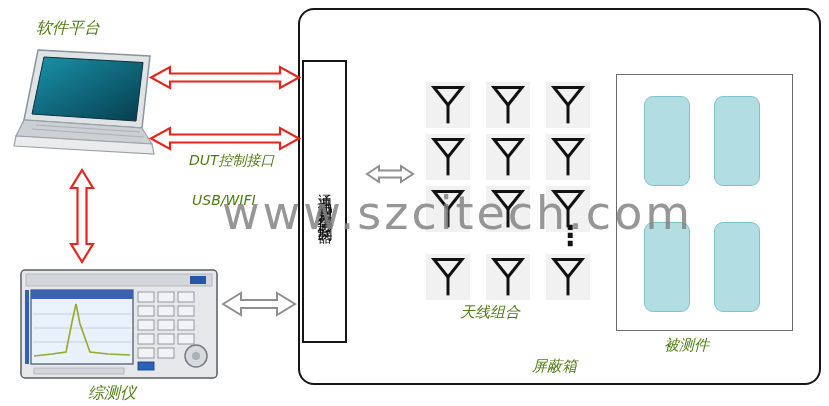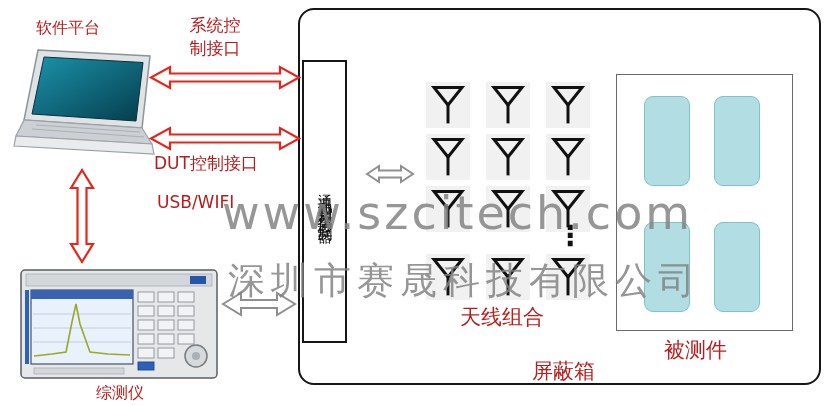--- a/index.html
+++ b/index.html
@@ -1,20 +1,20 @@
 <!DOCTYPE html>
 <html style="--arrow-red: #e8251d; --arrow-gray: #8f8f8f; --box-border: #161616; --teal-fill: #b2dde2; --teal-border: #7ec3cb; --watermark-gray: #848484;"><head>
 <meta charset="utf-8">
 <style>
   * { margin:0; padding:0; box-sizing:border-box; }
   body { background:#ffffff; font-family:"DejaVu Sans","Liberation Sans",sans-serif; }
   #canvas { position:relative; width:829px; height:406px; background:#fff; overflow:hidden; }
 
   .abs { position:absolute; }
-  .lbl { color:#b91c1c; white-space:nowrap; }
+  .lbl { color:#4d7c0f; white-space:nowrap;font-style:italic; }
 
   
   .shield-box { left:298px; top:8px; width:523px; height:377px;
     border:2px solid var(--box-border,#161616); border-radius:16px; background:#fff; z-index:1; }
 
   
   .controller-box { left:302px; top:60px; width:45px; height:283px; background:#fff;
     border:2px solid var(--box-border,#161616); z-index:3;
     display:flex; align-items:center; justify-content:center; }
   .controller-text { writing-mode:vertical-rl; text-orientation:upright;
@@ -33,23 +33,23 @@
     column-gap:24px; row-gap:36px; padding:21px 0 0 27px; }
   .dut-pill { width:46px; height:90px; border-radius:9px;
     background:var(--teal-fill,#b2dde2); border:1.5px solid var(--teal-border,#7ec3cb); }
 
   
   svg.arrow { display:block; overflow:visible; z-index:4; }
   .arrow-red polygon { fill:#ffffff; stroke:var(--arrow-red,#e8251d); stroke-width:2.2; stroke-linejoin:miter; }
   .arrow-gray polygon { fill:#ffffff; stroke:var(--arrow-gray,#8f8f8f); stroke-width:2; stroke-linejoin:miter; }
 
   
-  .t17 { font-size:17px; }
+  .t17 { font-size:14px;margin-left:35px; }
   .t16 { font-size:16px; }
-  .t15 { font-size:21px; }
+  .t15 { font-size:15px; }
   .sys-ctl { left:172px; top:14px; width:86px; text-align:center; line-height:23px; font-size:17px; z-index:4; }
 
   
   .wm { color:var(--watermark-gray,#848484); opacity:.85; pointer-events:none; z-index:50; white-space:nowrap; }
   .wm1 { left:222px; top:186px; font-size:46px; letter-spacing:3px; }
   .wm2 { left:228px; top:256px; font-size:37px; letter-spacing:6px; }
 </style>
 </head>
 <body>
 
@@ -65,24 +65,20 @@
       </linearGradient>
     </defs>
     <polygon points="26,2 138,8 130,80 12,72" fill="#dfe3e5" stroke="#8a9499" stroke-width="1.5"></polygon>
     <polygon points="32,9 131,14.5 124,73 20,66" fill="url(#scr)" stroke="#0c2f3a" stroke-width="1"></polygon>
     <polygon points="12,72 130,80 140,96 4,88" fill="#ccd0d4" stroke="#9aa2a8" stroke-width="1.2"></polygon>
     <line x1="24" y1="77" x2="128" y2="84" stroke="#aab1b6" stroke-width="1"></line>
     <line x1="20" y1="81" x2="132" y2="89" stroke="#aab1b6" stroke-width="1"></line>
     <polygon points="4,88 140,96 142,106 2,98" fill="#e9ebed" stroke="#9aa2a8" stroke-width="1.2"></polygon>
   </svg>
 
-  <div class="abs lbl sys-ctl">
-    <div>系统控</div>
-    <div>制接口</div>
-  </div>
 
   <svg class="abs arrow arrow-red" style="left:150px;top:66px;" width="150" height="23" viewBox="0 0 150 23">
     <polygon points="1,11.5 20,1 20,7.5 130,7.5 130,1 149,11.5 130,22 130,15.5 20,15.5 20,22"></polygon>
   </svg>
 
   <svg class="abs arrow arrow-red" style="left:150px;top:127px;" width="150" height="23" viewBox="0 0 150 23">
     <polygon points="1,11.5 20,1 20,7.5 130,7.5 130,1 149,11.5 130,22 130,15.5 20,15.5 20,22"></polygon>
   </svg>
 
   <div class="abs lbl t17" style="left:154px;top:152px;z-index:4;">DUT控制接口</div>
@@ -118,21 +114,21 @@
         <rect x="158" y="70" width="16" height="10"></rect>
       <rect x="118" y="84" width="16" height="10"></rect>
         <rect x="138" y="84" width="16" height="10"></rect>
     </g>
     <rect x="118" y="98" width="16" height="8" fill="#2b62b8" stroke="#1f4687" stroke-width="0.9"></rect>
     <circle cx="176" cy="92" r="11" fill="#d7dadd" stroke="#767b82" stroke-width="1.5"></circle>
     <circle cx="176" cy="92" r="4" fill="#aab0b5"></circle>
     <rect x="14" y="104" width="90" height="6" fill="#d3d6da" stroke="#aab0b5" stroke-width="0.8"></rect>
   </svg>
 
-  <div class="abs lbl t16" style="left:96px;top:383px;">综测仪</div>
+  <div class="abs lbl t16" style="left:88px;top:383px;">综测仪</div>
 
   <div class="abs shield-box"></div>
 
   <div class="abs controller-box">
     <div class="controller-text">通讯和射频信号控制器</div>
   </div>
 
   <svg class="abs arrow arrow-gray" style="left:222px;top:291px;" width="74" height="26" viewBox="0 0 74 26">
     <polygon points="1,13 19,2 19,9 55,9 55,2 73,13 55,24 55,17 19,17 19,24"></polygon>
   </svg>
@@ -228,15 +224,14 @@
     <div class="dut-pill"></div>
     <div class="dut-pill"></div>
     <div class="dut-pill"></div>
   </div>
 
   <div class="abs lbl t15" style="left:664px;top:336px;z-index:2;">被测件</div>
 
   <div class="abs lbl t15" style="left:532px;top:357px;z-index:2;">屏蔽箱</div>
 
   <div class="abs wm wm1">www.szcitech.com</div>
-  <div class="abs wm wm2">深圳市赛晟科技有限公司</div>
 
 </div>
 
 </body></html>

